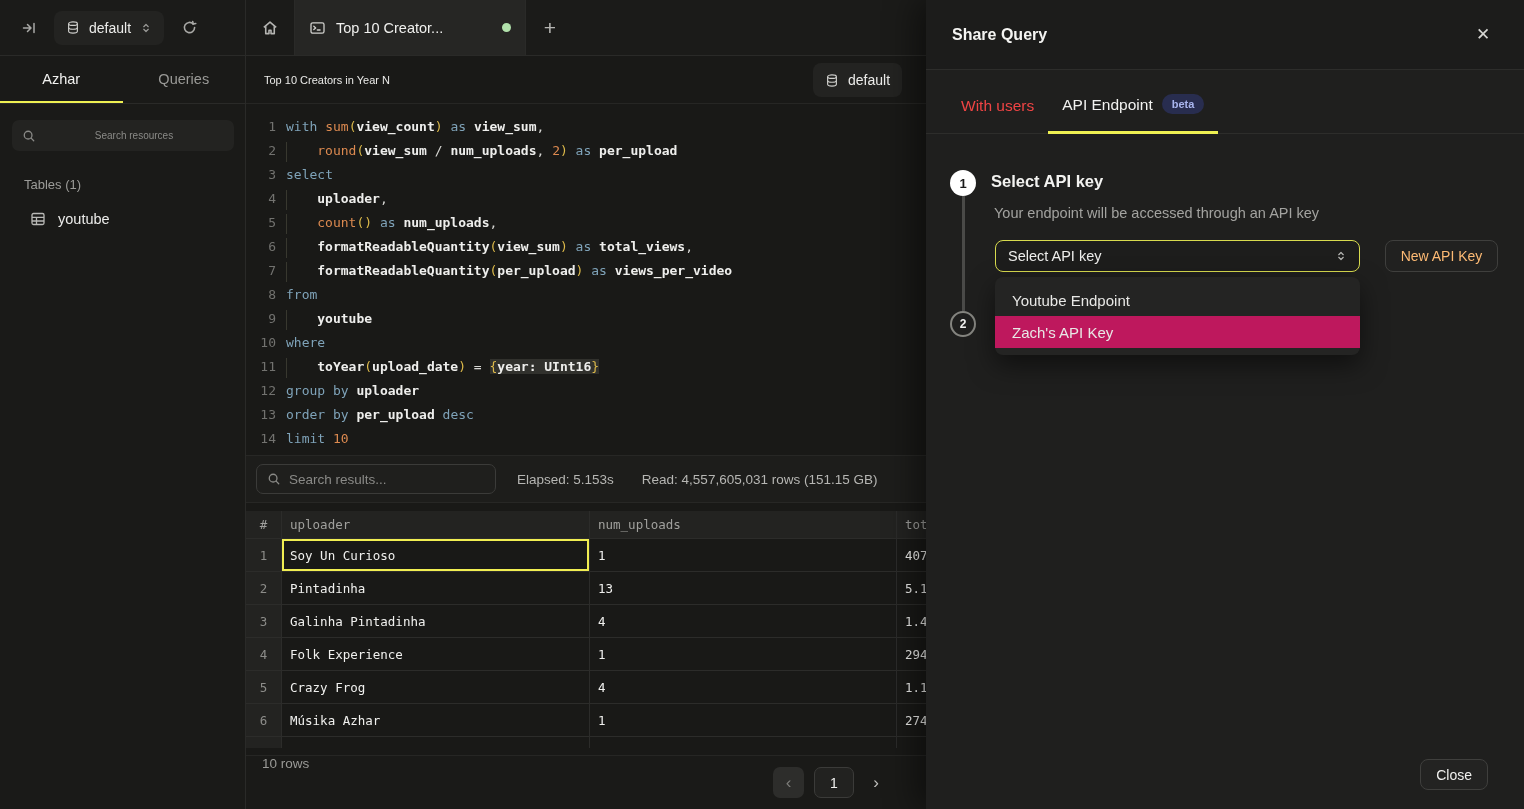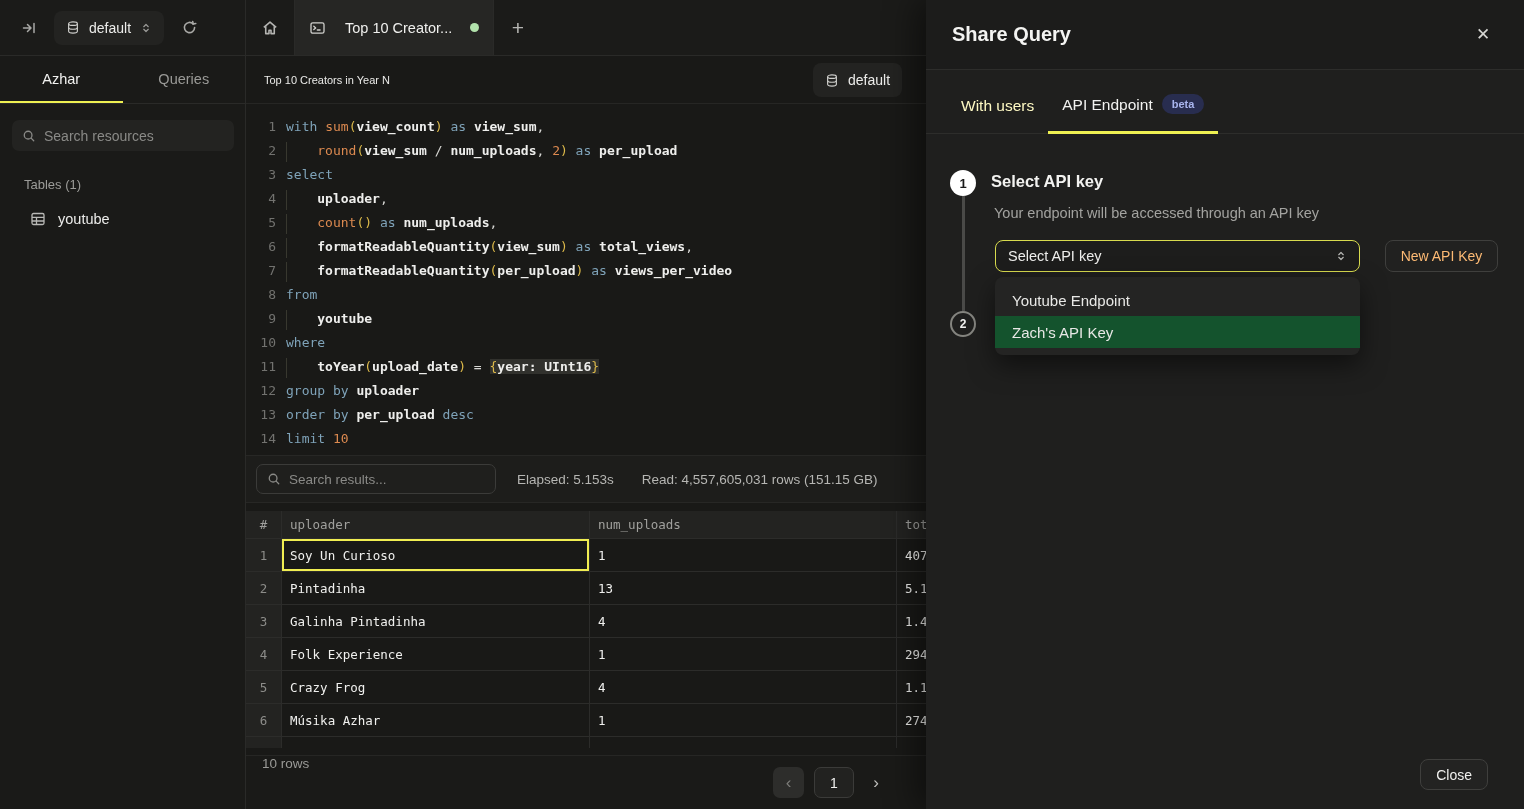--- a/index.html
+++ b/index.html
@@ -14,41 +14,41 @@
   .topbar { position:absolute; left:0; top:0; width:100%; height:56px;
     background:#1b1b19; border-bottom:1px solid #2a2a28; display:flex; align-items:stretch; }
   .topbar-left { width:246px; border-right:1px solid #2a2a28; display:flex; align-items:center; padding:0 14px; gap:10px; }
   .icon-btn { width:30px; height:30px; display:flex; align-items:center; justify-content:center;
     color:#a9a9a6; border-radius:6px; cursor:pointer; flex:none; }
   .db-chip { display:flex; align-items:center; gap:9px; background:#232321; border-radius:8px;
     height:34px; padding:0 12px; color:#ececea; font-size:14px; cursor:pointer; }
   .db-chip .chev { color:#9a9a97; }
   .tabstrip { display:flex; align-items:stretch; }
   .home-cell { width:48px; display:flex; align-items:center; justify-content:center; color:#b5b5b2; cursor:pointer; }
-  .query-tab { width:200px; background:#262624; border-left:1px solid #2a2a28; border-right:1px solid #2a2a28;
-    display:flex; align-items:center; gap:19px; padding:0 14px; cursor:pointer; }
+  .query-tab { width:232px; background:#262624; border-left:1px solid #2a2a28; border-right:1px solid #2a2a28;
+    display:flex; align-items:center; gap:10px; padding:0 14px; cursor:pointer; }
   .query-tab .label { color:#f0f0ee; font-size:14.5px; white-space:nowrap; overflow:hidden; }
   .dot { width:9px; height:9px; border-radius:50%; margin-left:auto; flex:none; }
   .plus-cell { width:48px; display:flex; align-items:center; justify-content:center;
     color:#b5b5b2; font-size:21px; cursor:pointer; }
 
   
   .sidebar { position:absolute; left:0; top:56px; width:246px; bottom:0;
     background:#1a1a18; border-right:1px solid #2a2a28; }
   .side-tabs { display:flex; height:48px; border-bottom:1px solid #2a2a28; }
   .side-tab { flex:1; display:flex; align-items:center; justify-content:center; font-size:14.5px;
     color:#9a9a97; cursor:pointer; border-bottom:2px solid transparent; }
   .side-tab.active { color:#f2f2f0; border-bottom-color:#eef052; }
   .new-table-btn { margin:19px 12px 0 12px; height:32px; width:222px; background:#f6f75c; color:#151513;
     border:none; border-radius:7px; font-size:14.5px; font-weight:bold; display:flex;
     align-items:center; justify-content:center; gap:8px; cursor:pointer; font-family:inherit; }
   .side-search { margin:16px 12px 0 12px; height:31px; width:222px; background:#232321; border-radius:7px;
     display:flex; align-items:center; padding:0 10px; gap:8px; color:#8a8a87; }
   .side-search input { background:transparent; border:none; outline:none; color:#cfcfcc; width:100%;
-    font-size:14px; font-family:inherit; }
+    font-size:10px; font-family:inherit;text-align:center; }
   .side-search input::placeholder { color:#8a8a87; }
   .side-section { margin:26px 0 0 24px; font-size:13px; color:#9c9c99; }
   .tables-list { margin-top:12px; }
   .table-item { display:flex; align-items:center; gap:12px; padding:7px 0 7px 30px;
     color:#ececea; font-size:14.5px; cursor:pointer; }
   .table-item .tbl-ic { color:#b9b9b6; }
 
   
   .main { position:absolute; left:246px; top:56px; width:700px; bottom:0; background:#191917; }
   .query-header { height:48px; border-bottom:1px solid #262624; display:flex; align-items:center;
@@ -104,25 +104,25 @@
   .pg-page { width:40px; height:31px; border-radius:7px; background:#222220; border:1px solid #3b3b39;
     color:#f0f0ee; font-size:14px; display:flex; align-items:center; justify-content:center; cursor:pointer; }
   .pg-next { width:24px; height:31px; background:transparent; border:none; color:#c0c0bd; font-size:17px;
     display:flex; align-items:center; justify-content:center; cursor:pointer; }
 
   
   .panel { position:absolute; top:0; right:0; width:598px; height:809px; background:#1f1f1e;
     box-shadow:-10px 0 30px rgba(0,0,0,.45); z-index:10; }
   .panel-header { height:70px; background:#1c1c1b; border-bottom:1px solid #2d2d2b;
     display:flex; align-items:center; padding:0 26px; }
-  .panel-title { font-size:20px; font-weight:bold; color:#f4f4f2; }
+  .panel-title { font-size:16px; font-weight:bold; color:#f4f4f2; }
   .panel-close { margin-left:auto; width:30px; height:30px; border:none; background:transparent;
     color:#d5d5d2; font-size:17px; cursor:pointer; display:flex; align-items:center; justify-content:center; }
   .panel-tabs { height:64px; border-bottom:1px solid #2d2d2b; display:flex; align-items:flex-end; padding:0 21px; }
-  .p-tab { padding:0 14px 16px 14px; font-size:15.5px; color:#fef9c3; cursor:pointer;
+  .p-tab { padding:0 14px 16px 14px; font-size:15.5px; color:#ef4444; cursor:pointer;
     border-bottom:3px solid transparent; margin-bottom:-1px; display:flex; align-items:center; gap:9px; }
   .p-tab.active { color:#f2f2f0; border-bottom-color:#eef052; }
   .beta-badge { background:#282d4f; color:#a9b5ee; font-size:11px; font-weight:bold;
     padding:4px 10px; border-radius:11px; transform:translateY(-1px); }
 
   .step-circle { position:absolute; width:26px; height:26px; border-radius:50%;
     display:flex; align-items:center; justify-content:center; font-size:13px; font-weight:bold; }
   .step-1 { left:24px; top:170px; background:#ffffff; color:#1a1a1a; }
   .step-2 { left:24px; top:311px; background:#1f1f1e; border:2px solid #84847f; color:#f0f0ee; font-size:12px; }
   .step-connector { position:absolute; left:36px; top:196px; width:2.5px; height:115px; background:#4a4a48; }
@@ -133,21 +133,21 @@
     border:1px solid #d8db4e; border-radius:8px; display:flex; align-items:center; padding:0 12px;
     color:#eeeeec; font-size:14.5px; cursor:pointer; }
   .api-select .chev { margin-left:auto; color:#b5b5b2; }
   .new-key-btn { position:absolute; left:459px; top:240px; width:113px; height:32px; background:#212120;
     border:1px solid #3f3f3d; border-radius:8px; color:#fdba74; font-size:14px; cursor:pointer;
     font-family:inherit; }
   .select-menu { position:absolute; left:69px; top:277px; width:365px; background:#242423; border-radius:8px;
     box-shadow:0 10px 26px rgba(0,0,0,.5); padding:7px 0; }
   .select-option { height:32px; display:flex; align-items:center; padding-left:17px; font-size:15px;
     color:#e8e8e6; cursor:pointer; }
-  .select-option.hovered { background:#14532d; }
+  .select-option.hovered { background:#be185d; }
   .panel-close-btn { position:absolute; right:36px; bottom:19px; height:31px; padding:0 15px;
     background:#232322; border:1px solid #3f3f3d; border-radius:8px; color:#f0f0ee; font-size:14px;
     cursor:pointer; font-family:inherit; }
 </style>
 </head>
 <body>
 
 <div class="topbar">
   <div class="topbar-left">
     <div class="icon-btn">

